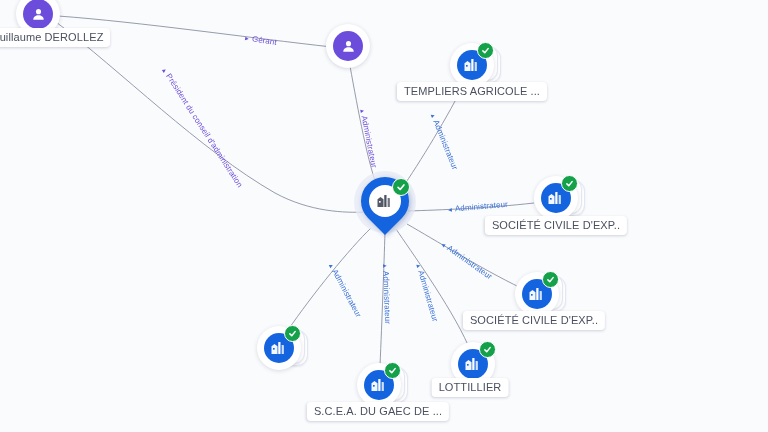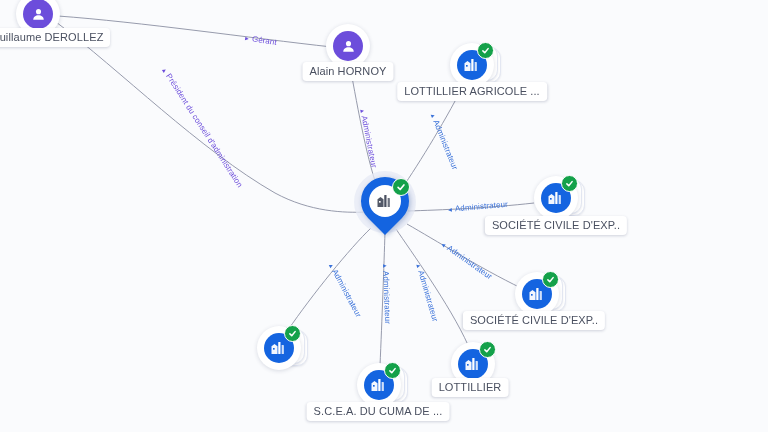--- a/index.html
+++ b/index.html
@@ -256,21 +256,20 @@
         <div class="person-disc">
           <div class="person-inner">
             <svg width="17" height="17" viewBox="0 0 24 24" fill="#ffffff">
               <circle cx="12" cy="8" r="3.6"></circle>
               <path d="M4.6 19.4c0-3.9 3.3-6.2 7.4-6.2s7.4 2.3 7.4 6.2z"></path>
             </svg>
           </div>
         </div>
       </div>
     </div>
-    <div class="node-label" style="left:348px; top:62px;">Alain HORNOY</div>
 
     <div class="node" style="left:472px; top:65px;">
       <div class="node-shape" style="left:0; top:0;">
         <div class="company-stack">
           <div class="card c1"></div>
           <div class="card c2"></div>
           <div class="company-disc-wrap">
             <div class="company-inner">
               <svg width="18" height="18" viewBox="0 0 24 24" fill="#ffffff">
                 <path d="M2 20h8V9.5L6 6.5 2 9.5z" opacity="0.95"></path>
@@ -281,21 +280,21 @@
             </div>
           </div>
           <div class="check-badge">
             <svg width="9" height="9" viewBox="0 0 24 24" fill="none" stroke="#ffffff" stroke-width="4" stroke-linecap="round" stroke-linejoin="round">
               <polyline points="5,13 10,18 19,7"></polyline>
             </svg>
           </div>
         </div>
       </div>
     </div>
-    <div class="node-label" style="left:472px; top:82px;">LOTTILLIER AGRICOLE ...</div>
+    <div class="node-label" style="left:472px; top:82px;">TEMPLIERS AGRICOLE ...</div>
 
     <div class="node" style="left:556px; top:198px;">
       <div class="node-shape" style="left:0; top:0;">
         <div class="company-stack">
           <div class="card c1"></div>
           <div class="card c2"></div>
           <div class="company-disc-wrap">
             <div class="company-inner">
               <svg width="18" height="18" viewBox="0 0 24 24" fill="#ffffff">
                 <path d="M2 20h8V9.5L6 6.5 2 9.5z" opacity="0.95"></path>
@@ -379,21 +378,21 @@
             </div>
           </div>
           <div class="check-badge">
             <svg width="9" height="9" viewBox="0 0 24 24" fill="none" stroke="#ffffff" stroke-width="4" stroke-linecap="round" stroke-linejoin="round">
               <polyline points="5,13 10,18 19,7"></polyline>
             </svg>
           </div>
         </div>
       </div>
     </div>
-    <div class="node-label" style="left:378px; top:402px;">S.C.E.A. DU CUMA DE ...</div>
+    <div class="node-label" style="left:378px; top:402px;">S.C.E.A. DU GAEC DE ...</div>
 
     <div class="node" style="left:279px; top:348px;">
       <div class="node-shape" style="left:0; top:0;">
         <div class="company-stack">
           <div class="card c1"></div>
           <div class="card c2"></div>
           <div class="company-disc-wrap">
             <div class="company-inner">
               <svg width="18" height="18" viewBox="0 0 24 24" fill="#ffffff">
                 <path d="M2 20h8V9.5L6 6.5 2 9.5z" opacity="0.95"></path>

